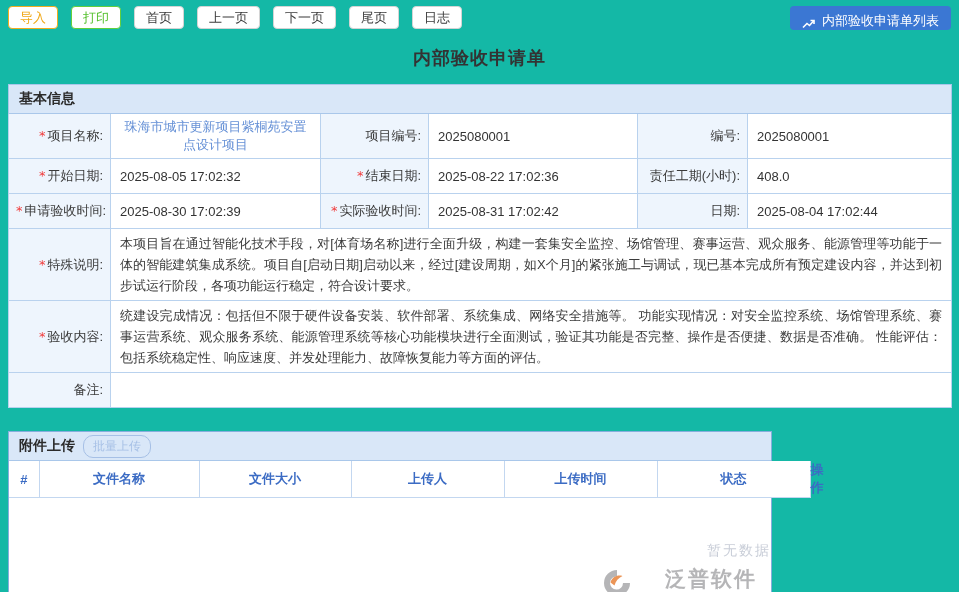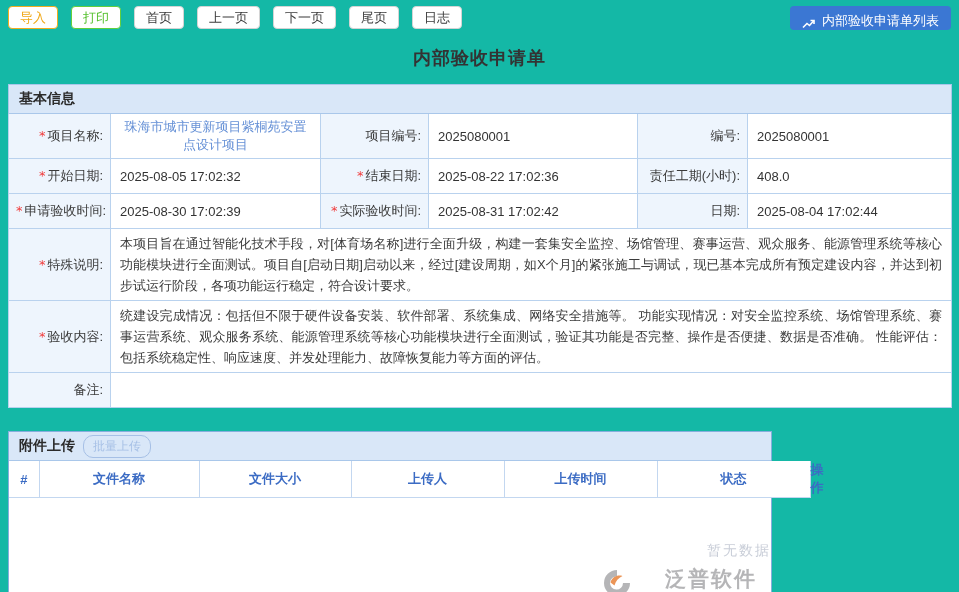--- a/index.html
+++ b/index.html
@@ -167,21 +167,21 @@
         <td class="lbl"><span class="star">*</span><span>申请验收时间:</span></td>
         <td class="val">2025-08-30 17:02:39</td>
         <td class="lbl"><span class="star">*</span><span>实际验收时间:</span></td>
         <td class="val">2025-08-31 17:02:42</td>
         <td class="lbl"><span>日期:</span></td>
         <td class="val">2025-08-04 17:02:44</td>
       </tr>
       <tr class="r4">
         <td class="lbl"><span class="star">*</span><span>特殊说明:</span></td>
         <td class="val" colspan="5">
-              <div class="longtext">本项目旨在通过智能化技术手段，对[体育场名称]进行全面升级，构建一套集安全监控、场馆管理、赛事运营、观众服务、能源管理系统等核心功能模块进行全面测试。项目自[启动日期]启动以来，经过[建设周期，如X个月]的紧张施工与调试，现已基本完成所有预定建设内容，并达到初步试运行阶段，各项功能运行稳定，符合设计要求。</div>
+              <div class="longtext">本项目旨在通过智能化技术手段，对[体育场名称]进行全面升级，构建一套集安全监控、场馆管理、赛事运营、观众服务、能源管理等功能于一体的智能建筑集成系统。项目自[启动日期]启动以来，经过[建设周期，如X个月]的紧张施工与调试，现已基本完成所有预定建设内容，并达到初步试运行阶段，各项功能运行稳定，符合设计要求。</div>
             </td>
       </tr>
       <tr class="r5">
         <td class="lbl"><span class="star">*</span><span>验收内容:</span></td>
         <td class="val" colspan="5">
               <div class="longtext">统建设完成情况：包括但不限于硬件设备安装、软件部署、系统集成、网络安全措施等。 功能实现情况：对安全监控系统、场馆管理系统、赛事运营系统、观众服务系统、能源管理系统等核心功能模块进行全面测试，验证其功能是否完整、操作是否便捷、数据是否准确。 性能评估：包括系统稳定性、响应速度、并发处理能力、故障恢复能力等方面的评估。</div>
             </td>
       </tr>
       <tr class="r6">
         <td class="lbl"><span>备注:</span></td>

